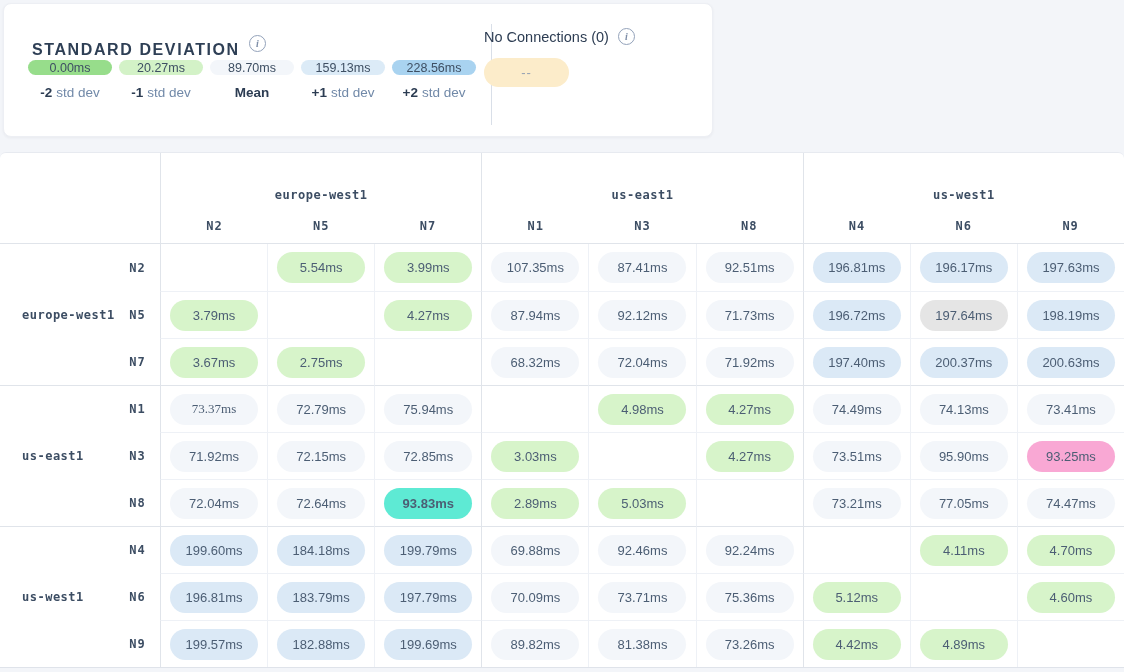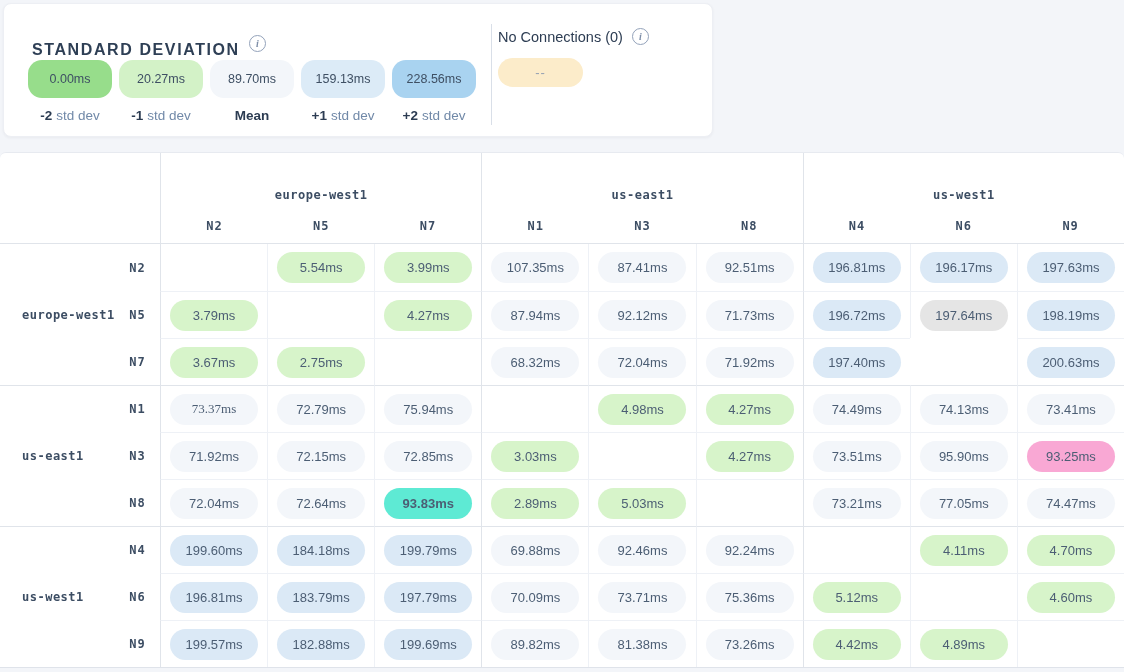--- a/index.html
+++ b/index.html
@@ -23,28 +23,28 @@
   .info-icon {
     width:17px; height:17px; border:1.5px solid #93a2ba; border-radius:50%;
     color:#7e8ea8; font-size:10px; line-height:1;
     display:flex; align-items:center; justify-content:center;
     font-family:"Liberation Serif", serif; font-style:italic; font-weight:bold;
     flex:0 0 auto; cursor:pointer;
   }
   .legend-stops { position:absolute; left:24px; top:56px; display:flex; gap:7px; }
   .stop { width:84px; display:flex; flex-direction:column; align-items:center; }
   .stop-pill {
-    width:84px; height:38px; border-radius:14px;
+    width:84px; height:15px; border-radius:14px;
     display:flex; align-items:center; justify-content:center;
     font-size:12.5px; color:#3e4f63;
   }
   .stop-label { margin-top:10px; font-size:13.5px; font-weight:bold; white-space:nowrap; color:#2c3c52; }
   .stop-label .rest { color:#7189a8; font-weight:normal; margin-left:4px; }
   .legend-divider { position:absolute; left:487px; top:20px; width:1px; height:101px; background:#d9dfe8; }
-  .noconn { position:absolute; left:494px; top:24px; }
+  .noconn { position:absolute; left:480px; top:24px; }
   .noconn-title-row { display:flex; align-items:center; gap:9px; }
   .noconn-title { font-size:14.5px; color:#2c3c52; }
   .noconn-pill {
     margin-top:13px; width:85px; height:29px; border-radius:15px;
     display:flex; align-items:center; justify-content:center;
     font-size:13px; letter-spacing:1px; color:#95a1b3;
   }
 
   
   .matrix-wrap {
@@ -212,20 +212,23 @@
       </div>
       <div class="cell bl-light bt-light" style="grid-area: 4 / 7;">
         <div class="pill" style="background: rgb(243, 246, 250);">72.04ms</div>
       </div>
       <div class="cell bl-light bt-light" style="grid-area: 4 / 8;">
         <div class="pill" style="background: rgb(243, 246, 250);">71.92ms</div>
       </div>
       <div class="cell bl-strong bt-light" style="grid-area: 4 / 9;">
         <div class="pill" style="background: rgb(219, 233, 246);">197.40ms</div>
       </div>
+      <div class="cell bl-light bt-light" style="grid-area: 4 / 10;">
+        <div class="pill" style="background: rgb(219, 233, 246);">200.37ms</div>
+      </div>
       <div class="cell bl-light bt-light" style="grid-area: 4 / 11;">
         <div class="pill" style="background: rgb(219, 233, 246);">200.63ms</div>
       </div>
       <div class="region-cell mono bt-strong" style="grid-area: 5 / 1 / span 3;">us-east1</div>
       <div class="node-cell mono bt-strong" style="grid-area: 5 / 2;">N1</div>
       <div class="cell bl-strong bt-strong" style="grid-area: 5 / 3; font-family: Liberation Serif, serif;">
         <div class="pill" style="background: rgb(243, 246, 250);">73.37ms</div>
       </div>
       <div class="cell bl-light bt-strong" style="grid-area: 5 / 4;">
         <div class="pill" style="background: rgb(243, 246, 250);">72.79ms</div>

